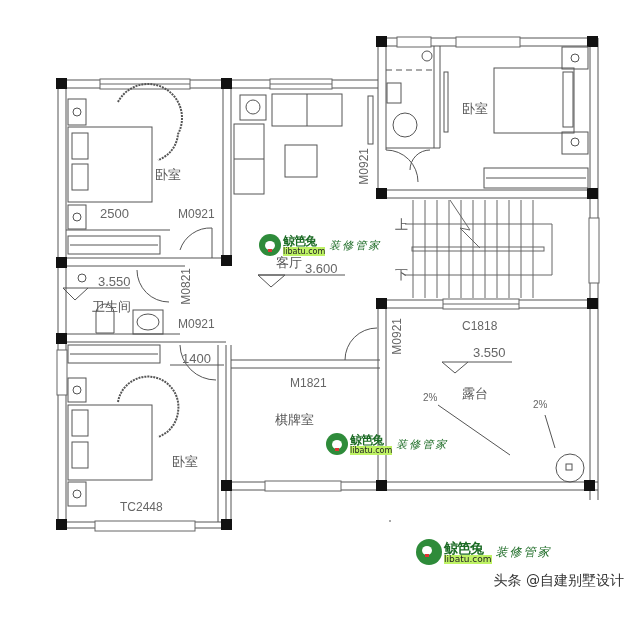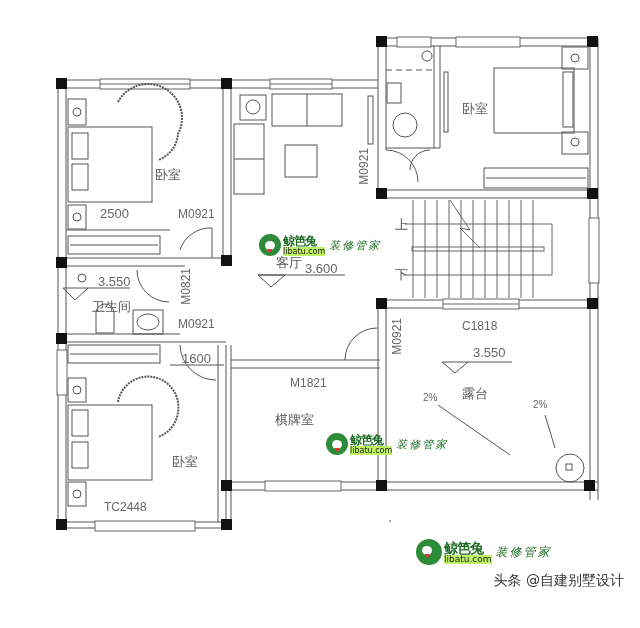--- a/index.html
+++ b/index.html
@@ -221,24 +221,24 @@
 <div class="lbl room" style="left:395px;top:268px;">下</div>
 
 <div class="lbl code" style="left:178px;top:208px;">M0921</div>
 <div class="lbl code vert" style="left:180px;top:268px;">M0821</div>
 <div class="lbl code" style="left:178px;top:318px;">M0921</div>
 <div class="lbl code vert" style="left:358px;top:148px;">M0921</div>
 <div class="lbl code vert" style="left:391px;top:318px;">M0921</div>
 <div class="lbl code" style="left:290px;top:377px;">M1821</div>
 
 <div class="lbl code" style="left:462px;top:320px;">C1818</div>
-<div class="lbl code" style="left:104px;top:501px;">TC2448</div>
+<div class="lbl code" style="left:120px;top:501px;">TC2448</div>
 
 <div class="lbl elev" style="left:100px;top:207px;">2500</div>
-<div class="lbl elev" style="left:182px;top:352px;">1600</div>
+<div class="lbl elev" style="left:182px;top:352px;">1400</div>
 
 <div class="lbl elev" style="left:98px;top:275px;">3.550</div>
 <div class="lbl elev" style="left:305px;top:262px;">3.600</div>
 <div class="lbl elev" style="left:473px;top:346px;">3.550</div>
 
 <div class="lbl code" style="left:423px;top:393px;font-size:10px;">2%</div>
 <div class="lbl code" style="left:533px;top:400px;font-size:10px;">2%</div>
 
 <div class="wm" style="left:259px;top:234px;">
   <div class="wm-logo"></div>

